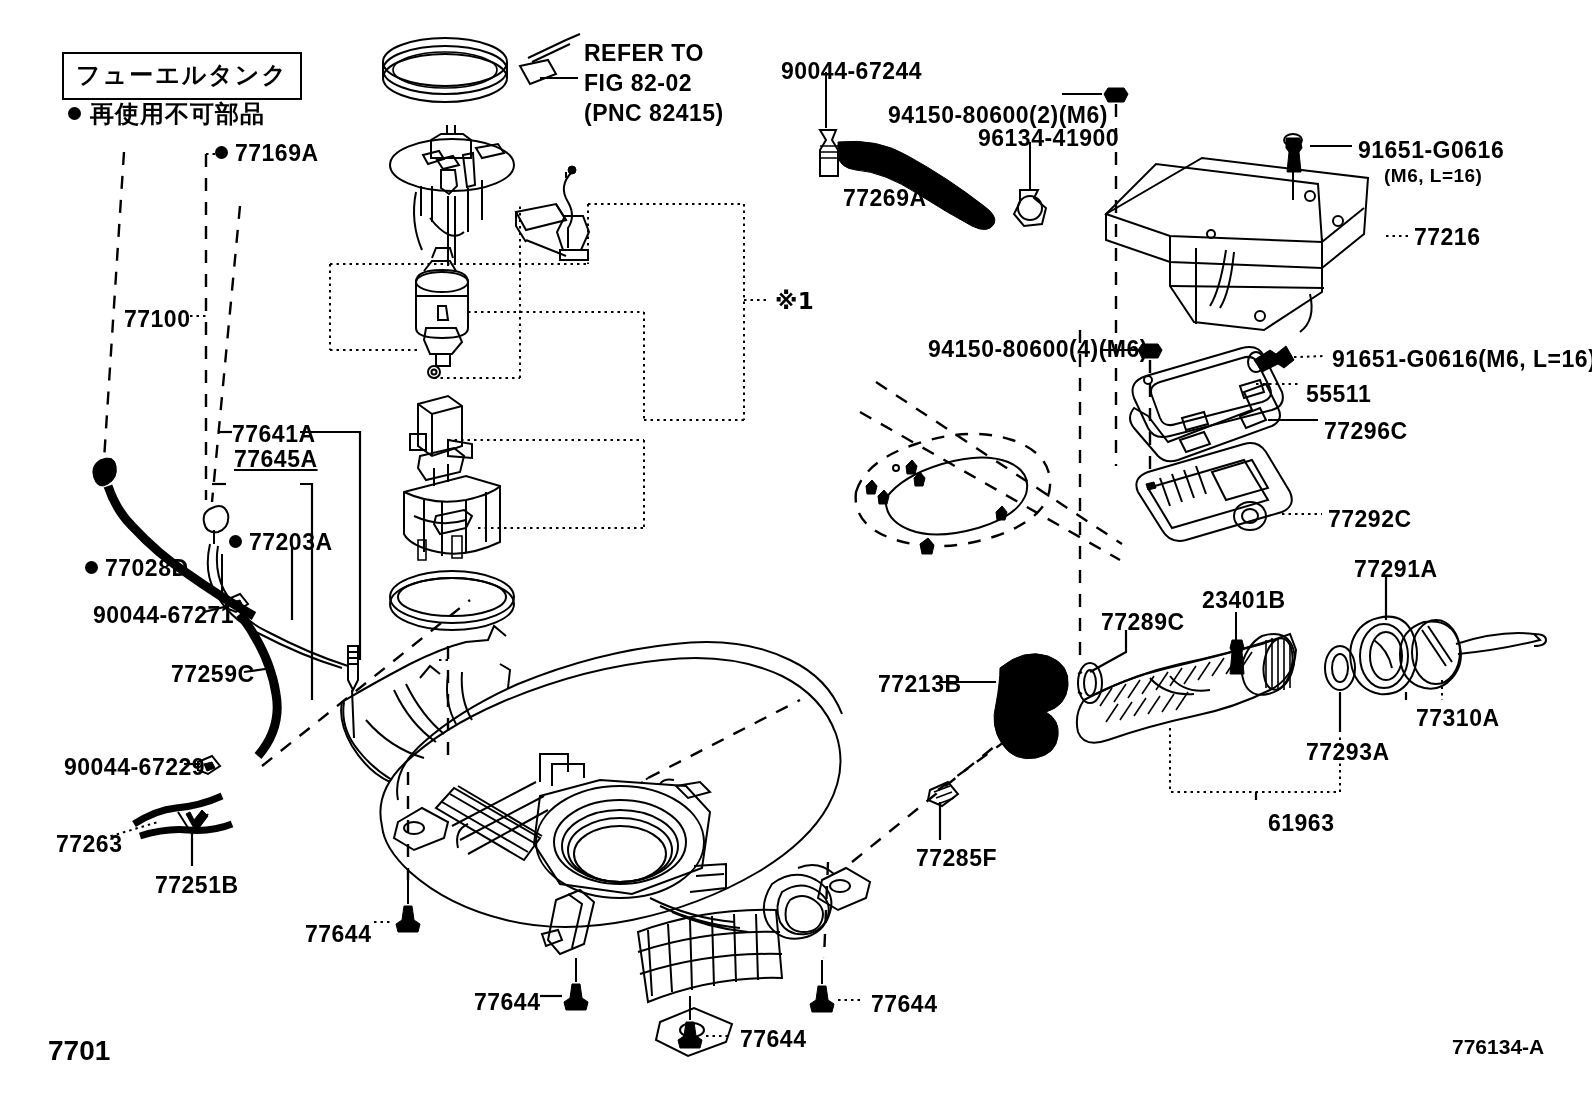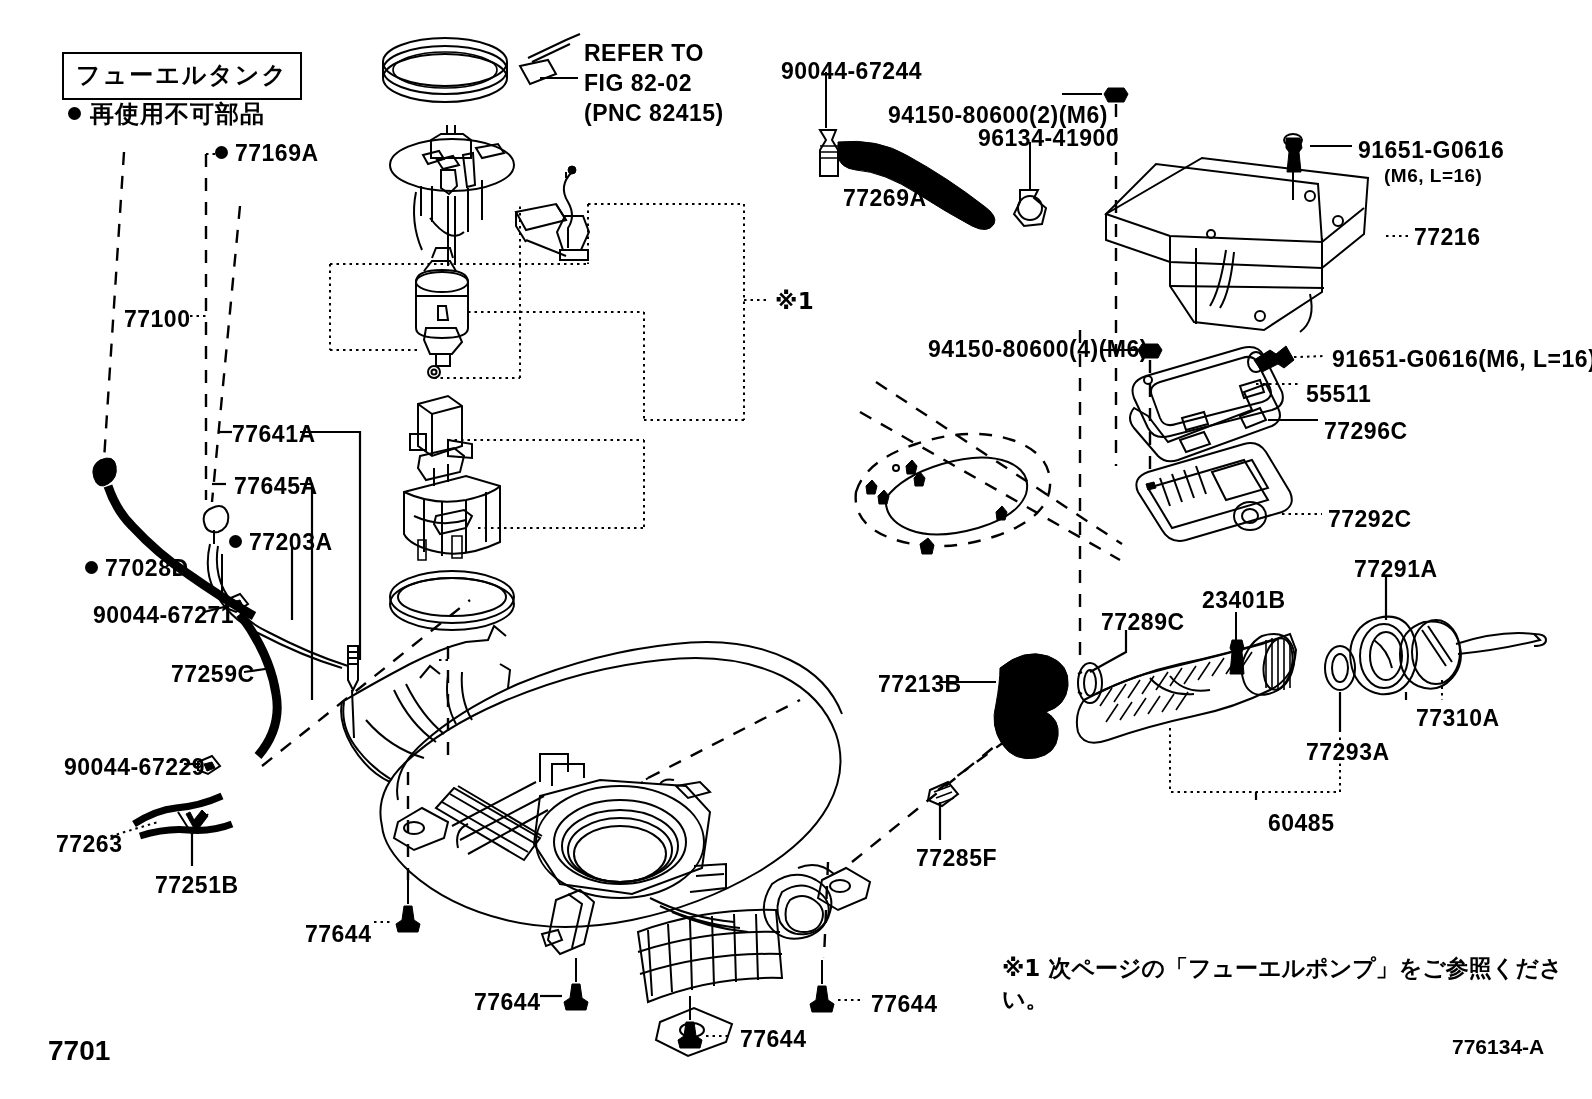--- a/index.html
+++ b/index.html
@@ -496,30 +496,29 @@
   <div class="legend" style="left:68px;top:98px;">
     <span class="dot"></span><span class="jp">再使用不可部品</span>
   </div>
 
   <div class="lbl" style="left:584px;top:42px;">REFER TO</div>
   <div class="lbl" style="left:584px;top:72px;">FIG 82-02</div>
   <div class="lbl" style="left:584px;top:102px;">(PNC 82415)</div>
 
   <div class="lbl jp" style="left:775px;top:290px;">※1</div>
 
-  <div class="note jp" style="left:1002px;top:953px;">※1 次ページの「フューエルポンプ」をご参照ください。</div>
 
   <div class="footer-left">7701</div>
   <div class="footer-right">776134-A</div>
 
   <div id="callout-host">
       <div class="lbl" style="left: 215px; top: 142px;"><span class="dot" style="width: 13px; height: 13px; margin-right: 7px;"></span><span>77169A</span></div>
       <div class="lbl" style="left: 124px; top: 308px; text-align: center;">77100</div>
       <div class="lbl" style="left: 232px; top: 423px;">77641A</div>
-      <div class="lbl" style="left: 234px; top: 475px;">77645A</div>
+      <div class="lbl" style="left: 234px; top: 448px; text-decoration: underline;">77645A</div>
       <div class="lbl" style="left: 229px; top: 531px;"><span class="dot" style="width: 13px; height: 13px; margin-right: 7px;"></span><span>77203A</span></div>
       <div class="lbl" style="left: 85px; top: 557px;"><span class="dot" style="width: 13px; height: 13px; margin-right: 7px;"></span><span>77028D</span></div>
       <div class="lbl" style="left: 93px; top: 604px;">90044-67271</div>
       <div class="lbl" style="left: 171px; top: 663px;">77259C</div>
       <div class="lbl" style="left: 64px; top: 756px;">90044-67229</div>
       <div class="lbl" style="left: 36px; top: 833px; margin-left: 20px;">77263</div>
       <div class="lbl" style="left: 155px; top: 874px;">77251B</div>
       <div class="lbl" style="left: 305px; top: 923px;">77644</div>
       <div class="lbl" style="left: 474px; top: 991px;">77644</div>
       <div class="lbl" style="left: 740px; top: 1028px;">77644</div>
@@ -534,18 +533,18 @@
       <div class="lbl" style="left: 928px; top: 338px;">94150-80600(4)(M6)</div>
       <div class="lbl" style="left: 1332px; top: 348px;">91651-G0616(M6, L=16)</div>
       <div class="lbl" style="left: 1306px; top: 383px;">55511</div>
       <div class="lbl" style="left: 1324px; top: 420px;">77296C</div>
       <div class="lbl" style="left: 1328px; top: 508px;">77292C</div>
       <div class="lbl" style="left: 1354px; top: 558px;">77291A</div>
       <div class="lbl" style="left: 1202px; top: 589px;">23401B</div>
       <div class="lbl" style="left: 1101px; top: 611px;">77289C</div>
       <div class="lbl" style="left: 1416px; top: 707px;">77310A</div>
       <div class="lbl" style="left: 1306px; top: 741px;">77293A</div>
-      <div class="lbl" style="left: 1268px; top: 812px;">60485</div>
+      <div class="lbl" style="left: 1268px; top: 812px;">61963</div>
       <div class="lbl" style="left: 878px; top: 673px;">77213B</div>
       <div class="lbl" style="left: 916px; top: 847px;">77285F</div>
     </div>
 
 </div>
 
 </body></html>

